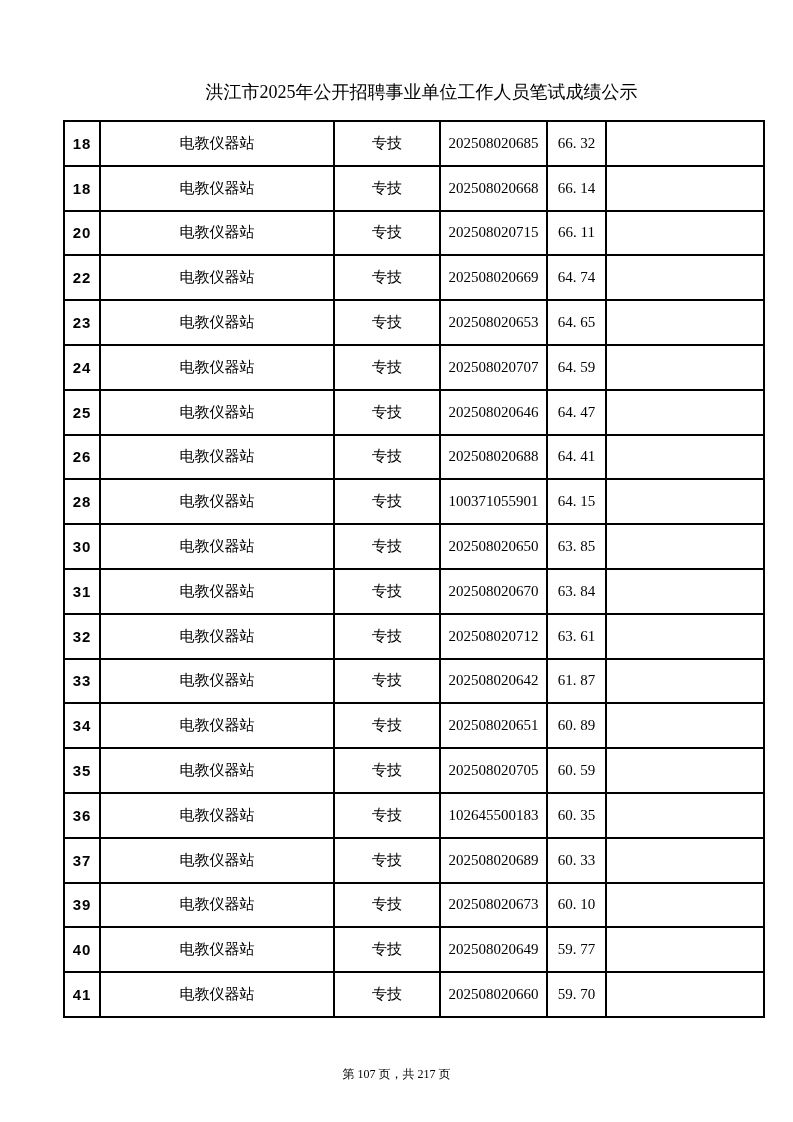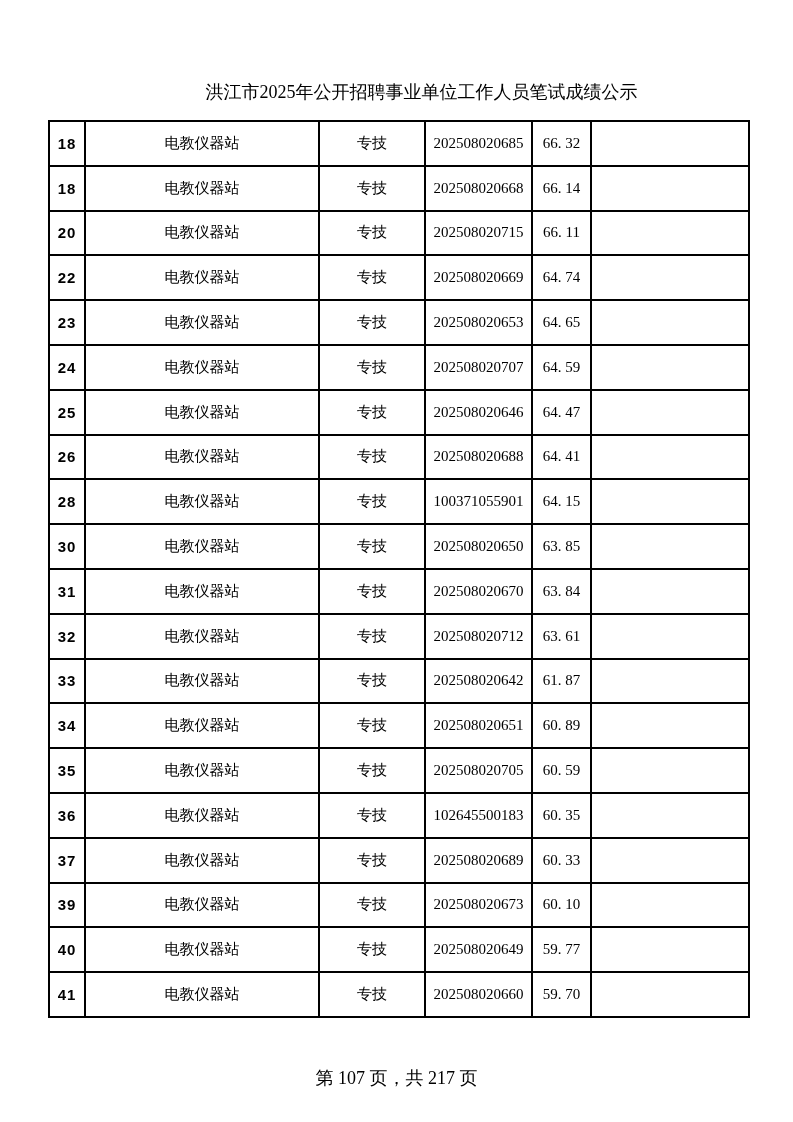--- a/index.html
+++ b/index.html
@@ -25,21 +25,21 @@
     font-size: 18px;
     font-weight: 400;
     letter-spacing: 0px;
     font-family: "Liberation Serif", "DejaVu Serif", serif;
     color: #000000;
     white-space: nowrap;
     padding-left: 25px;
   }
   table.scores {
     position: absolute;
-    left: 48px;
+    left: 63px;
     top: 120px;
     width: 700px;
     height: 898px;
     border-collapse: collapse;
     table-layout: fixed;
     background: #ffffff;
   }
   table.scores td {
     border: 2px solid #000000;
     padding: 0 2px;
@@ -66,21 +66,21 @@
   }
   td.c-score {
     text-align: center;
   }
   .page-footer {
     position: absolute;
     top: 1066px;
     left: 0;
     width: 100%;
     text-align: center;
-    font-size: 18px;
+    font-size: 12px;
     font-family: "Liberation Serif", "DejaVu Serif", serif;
     color: #000000;
   }
 </style>
 </head>
 <body>
 
 <div class="page">
 
   <div class="doc-title">洪江市2025年公开招聘事业单位工作人员笔试成绩公示</div>

